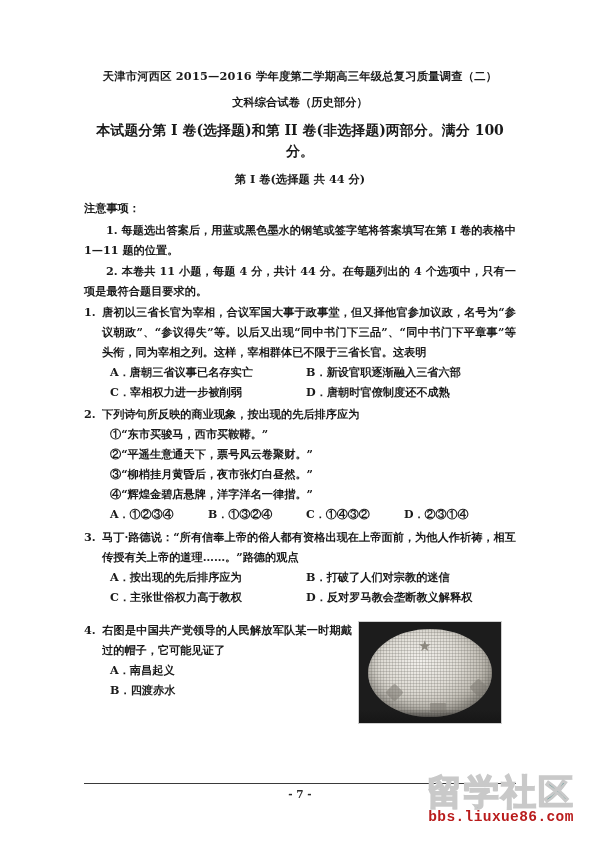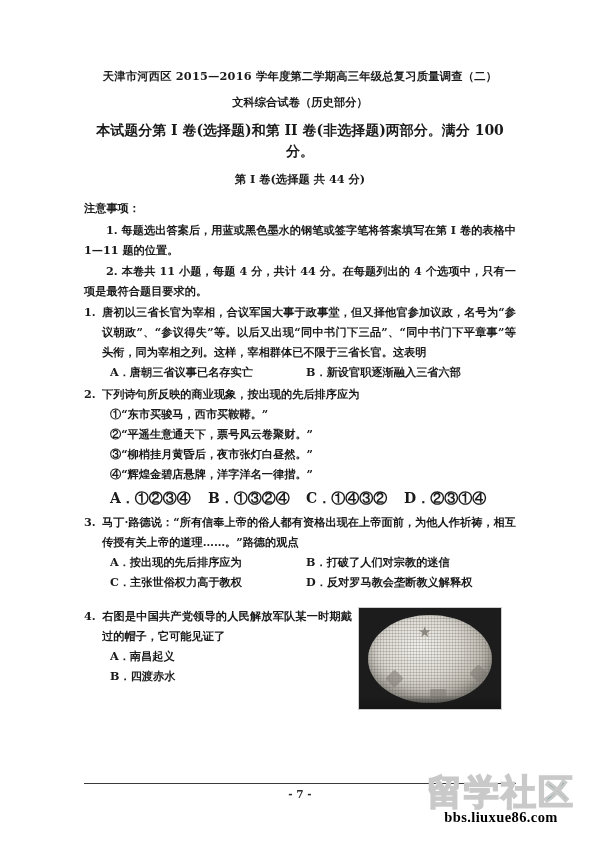--- a/index.html
+++ b/index.html
@@ -106,21 +106,21 @@
     line-height: 1.78;
     padding-left: 26px;
   }
   .opt {
     white-space: nowrap;
   }
   .opt-2col-a { width: 196px; }
   .q2-opt-row {
     display: flex;
     font-weight: bold;
-    font-size: 14px;
+    font-size: 11px;
     line-height: 1.9;
     padding-left: 26px;
   }
   .q2-opt { width: 98px; white-space: nowrap; }
   
   .q4-wrap {
     position: relative;
     margin-top: 14px;
     min-height: 104px;
   }
@@ -235,24 +235,24 @@
     font-family: "DejaVu Sans", "Liberation Sans", sans-serif;
     font-size: 35px;
     font-weight: bold;
     color: #0f766e;
     letter-spacing: 2px;
     line-height: 1.06;
     -webkit-text-stroke: 1.6px #c9c9c9;
     text-shadow: 0 1px 0 #e3e3e3;
   }
   .wm-sub {
-    font-family: Liberation Serif, serif;
+    font-family: Liberation Mono, monospace;
     font-size: 14.5px;
     font-weight: bold;
-    color: #000000;
+    color: #b91c1c;
     letter-spacing: 0.4px;
     margin-top: -2px;
   }
 </style>
 </head>
 <body>
 
 <div class="page">
   <div class="content">
 
@@ -263,20 +263,24 @@
 
     <div class="notice-head">注意事项：</div>
     <div class="notice-item">1. 每题选出答案后，用蓝或黑色墨水的钢笔或签字笔将答案填写在第 I 卷的表格中 1—11 题的位置。</div>
     <div class="notice-item">2. 本卷共 11 小题，每题 4 分，共计 44 分。在每题列出的 4 个选项中，只有一项是最符合题目要求的。</div>
 
     <div class="question">
       <p class="q-body"><span class="q-num">1.</span><span>唐初以三省长官为宰相，合议军国大事于政事堂，但又择他官参加议政，名号为“参议朝政”、“参议得失”等。以后又出现“同中书门下三品”、“同中书门下平章事”等头衔，同为宰相之列。这样，宰相群体已不限于三省长官。这表明</span></p>
       <div class="opt-row">
         <span class="opt opt-2col-a">A．唐朝三省议事已名存实亡</span>
         <span class="opt">B．新设官职逐渐融入三省六部</span>
+      </div>
+      <div class="opt-row">
+        <span class="opt opt-2col-a">C．宰相权力进一步被削弱</span>
+        <span class="opt">D．唐朝时官僚制度还不成熟</span>
       </div>
     </div>
 
     <div class="question">
       <p class="q-body"><span class="q-num">2.</span><span>下列诗句所反映的商业现象，按出现的先后排序应为</span></p>
       <p class="q-sub">①“东市买骏马，西市买鞍鞯。”</p>
       <p class="q-sub">②“平遥生意通天下，票号风云卷聚财。”</p>
       <p class="q-sub">③“柳梢挂月黄昏后，夜市张灯白昼然。”</p>
       <p class="q-sub">④“辉煌金碧店悬牌，洋字洋名一律揩。”</p>
       <div class="q2-opt-row">

